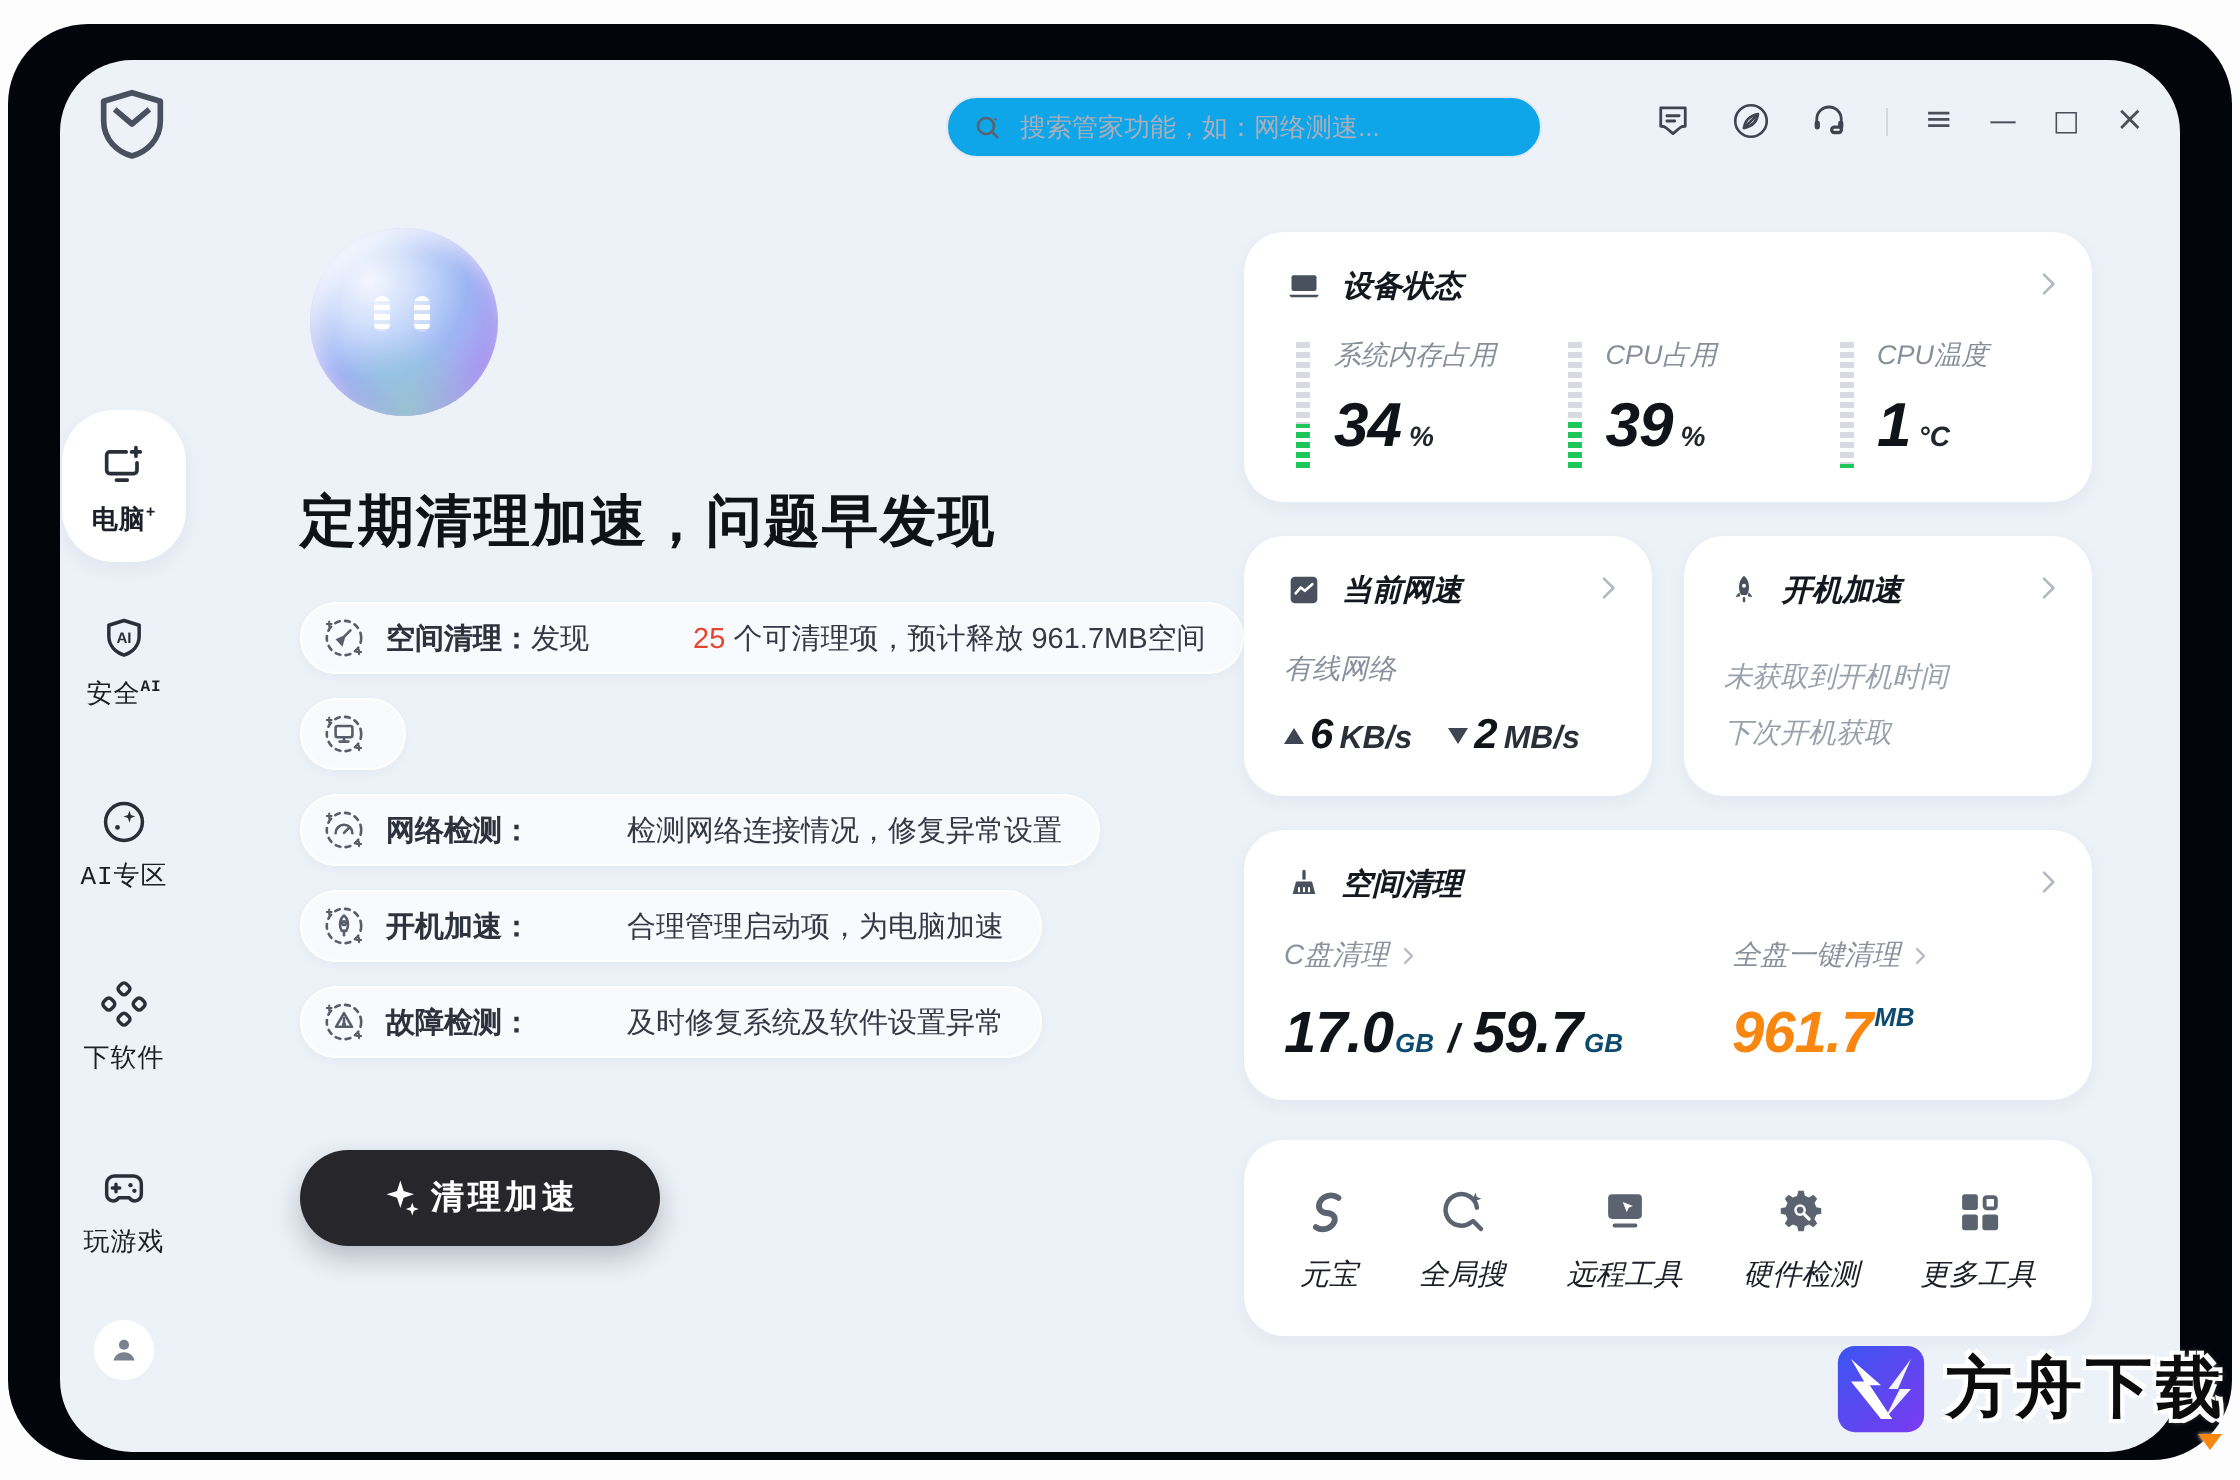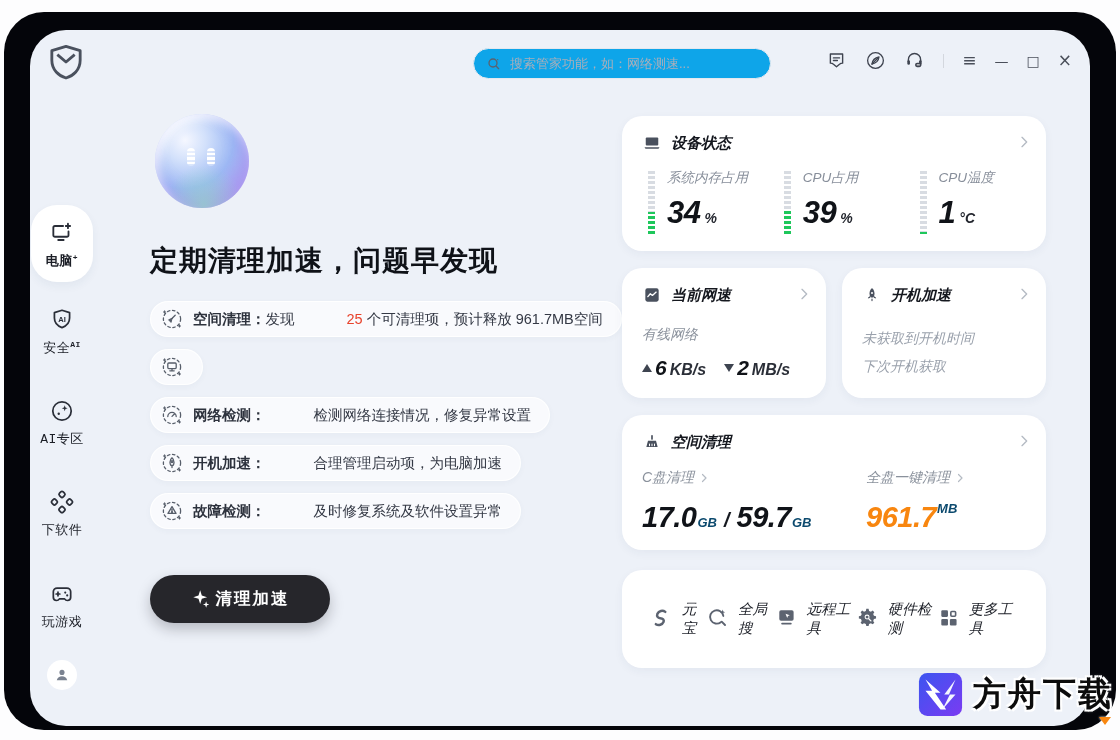--- a/index.html
+++ b/index.html
@@ -112,21 +112,21 @@
   .cl-left { left:20px; } .cl-right { left:244px; }
   .clean-values { position:absolute; left:20px; top:86px; display:flex; align-items:baseline; }
   .cv-num { font-size:29px; font-weight:800; color:#101318; letter-spacing:-.5px; }
   .cv-unit { font-size:13px; font-weight:700; color:#0c4a6e; margin-left:1px; }
   .cv-sep { font-size:20px; font-weight:600; color:#15181f; margin:0 7px; }
   .clean-right-val { position:absolute; left:244px; top:86px; display:flex; align-items:flex-start; }
   .cv-orange { font-size:29px; font-weight:800; color:#f8860f; letter-spacing:-.5px; }
 
   #card-tools { top:540px; height:98px; }
   .tools { position:absolute; inset:0; display:flex; align-items:center; justify-content:space-between; padding:0 28px; }
-  .tool { display:flex; flex-direction:row; align-items:center; gap:9px; cursor:pointer; }
+  .tool { display:flex; flex-direction:column; align-items:center; gap:9px; cursor:pointer; }
   .tool .t-icon { width:27px; height:27px; color:#5c6370; }
   .tool .t-label { font-size:14.5px; color:#1c1f27; font-weight:500; }
 
   
   .watermark { position:absolute; left:918px; top:672px; display:flex; align-items:center; gap:10px; z-index:5; }
   .wm-logo { width:45px; height:45px; border-radius:9px; flex:0 0 auto; }
   .wm-text { font-size:33px; font-weight:900; color:#0c0c0c; letter-spacing:2px; position:relative;
     text-shadow:-2px -2px 0 #fff, 2px -2px 0 #fff, -2px 2px 0 #fff, 2px 2px 0 #fff, 0 0 4px #fff; }
   .wm-arrow { position:absolute; right:2px; bottom:-8px; width:0; height:0;
     border-left:6px solid transparent; border-right:6px solid transparent; border-top:8px solid #f8860f;

